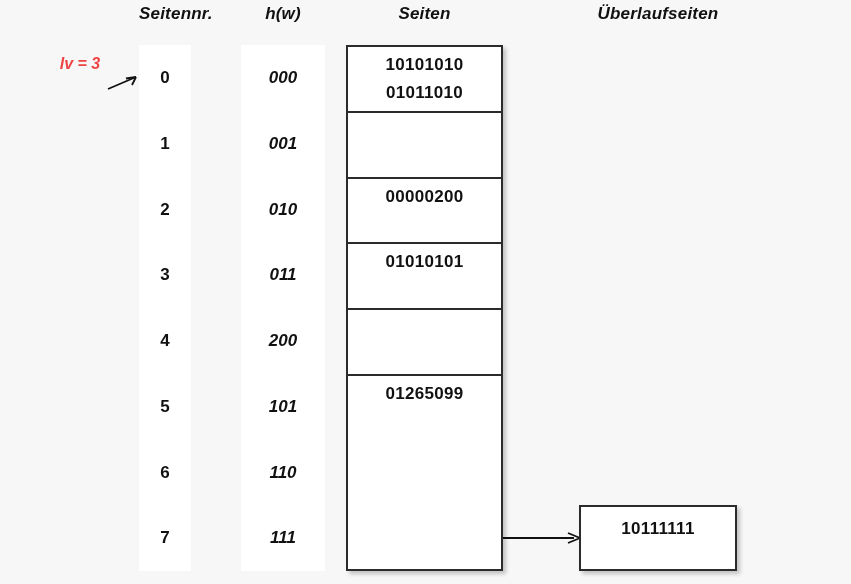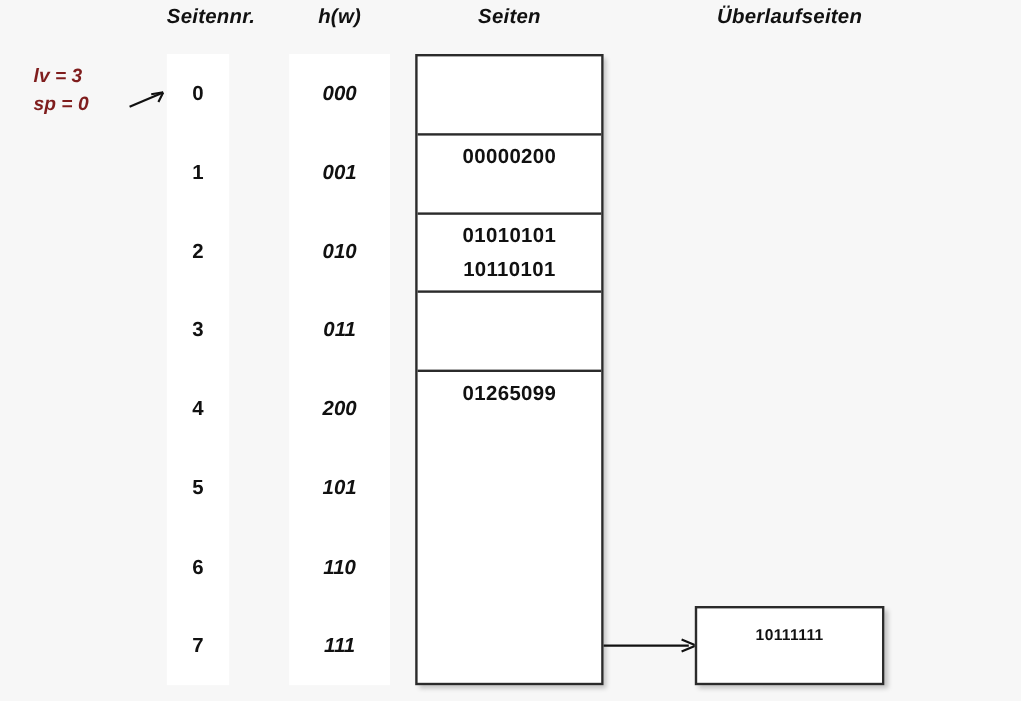--- a/index.html
+++ b/index.html
@@ -42,23 +42,23 @@
   
   .annotation {
     position: absolute;
     left: 28px;
     top: 52px;
     width: 104px;
     font-style: italic;
     font-weight: 700;
     font-size: 16px;
     line-height: 24px;
-    text-align: left;
+    text-align: center;
     white-space: nowrap;
-    color: #7f1d1d;
+    color: #ef4444;
   }
   .annotation .ann-line { display: block; }
 
   .ann-arrow {
     position: absolute;
     left: 106px;
     top: 70px;
     width: 36px;
     height: 24px;
   }
@@ -125,21 +125,21 @@
     height: 66px;
     box-sizing: border-box;
     border: 2px solid #2b2b2b;
     background: #ffffff;
     box-shadow: 3px 3px 4px rgba(0,0,0,0.22);
     text-align: center;
     padding-top: 8px;
   }
   .overflow-box .bitline {
     display: block;
-    font-size: 13px;
+    font-size: 17px;
     font-weight: 600;
     line-height: 28px;
     letter-spacing: 0.3px;
     color: #111111;
   }
 
   
   .overflow-arrow {
     position: absolute;
     left: 500px;
@@ -153,21 +153,20 @@
 
 <div id="diagram">
 
   <div class="col-header hdr-seitennr">Seitennr.</div>
   <div class="col-header hdr-hw">h(w)</div>
   <div class="col-header hdr-ueber">Überlaufseiten</div>
   <div class="col-header hdr-seiten">Seiten</div>
 
   <div class="annotation">
     <span class="ann-line">lv = 3</span>
-    <span class="ann-line">sp = 0</span>
   </div>
   <svg class="ann-arrow" viewBox="0 0 36 24">
     <path d="M2,19 L30,7" stroke="#111111" stroke-width="1.8" fill="none"></path>
     <path d="M30,7 L20,8.5 M30,7 L26,15" stroke="#111111" stroke-width="1.8" fill="none"></path>
   </svg>
 
   <div class="band band-seitennr"></div>
   <div class="band band-hw"></div>
 
   <div id="label-cells">
@@ -183,27 +182,30 @@
       <div class="band-cell cell-hw" style="top: 308px;">200</div>
       <div class="band-cell cell-seitennr" style="top: 373.75px;">5</div>
       <div class="band-cell cell-hw" style="top: 373.75px;">101</div>
       <div class="band-cell cell-seitennr" style="top: 439.5px;">6</div>
       <div class="band-cell cell-hw" style="top: 439.5px;">110</div>
       <div class="band-cell cell-seitennr" style="top: 505.25px;">7</div>
       <div class="band-cell cell-hw" style="top: 505.25px;">111</div>
     </div>
 
   <div class="pages-table" id="pages-table">
+      <div class="page-row">
+        <span class="bitline">10101010</span>
+        <span class="bitline">01011010</span>
+      </div>
       <div class="page-row"></div>
       <div class="page-row">
         <span class="bitline">00000200</span>
       </div>
       <div class="page-row">
         <span class="bitline">01010101</span>
-        <span class="bitline">10110101</span>
       </div>
       <div class="page-row"></div>
       <div class="page-row">
         <span class="bitline">01265099</span>
       </div>
     </div>
 
   <svg class="overflow-arrow" viewBox="0 0 84 28">
     <path d="M3,14 L74,14" stroke="#111111" stroke-width="1.8" fill="none"></path>
     <path d="M80,14 L68,9 M80,14 L68,19" stroke="#111111" stroke-width="1.8" fill="none"></path>

